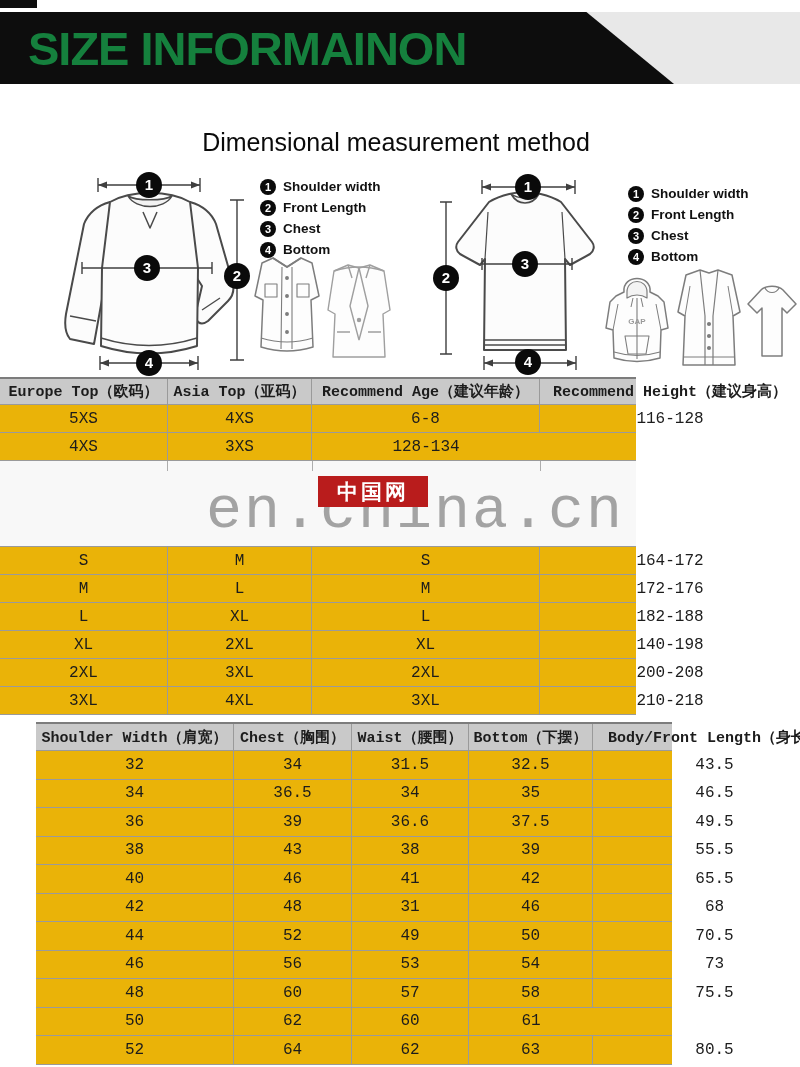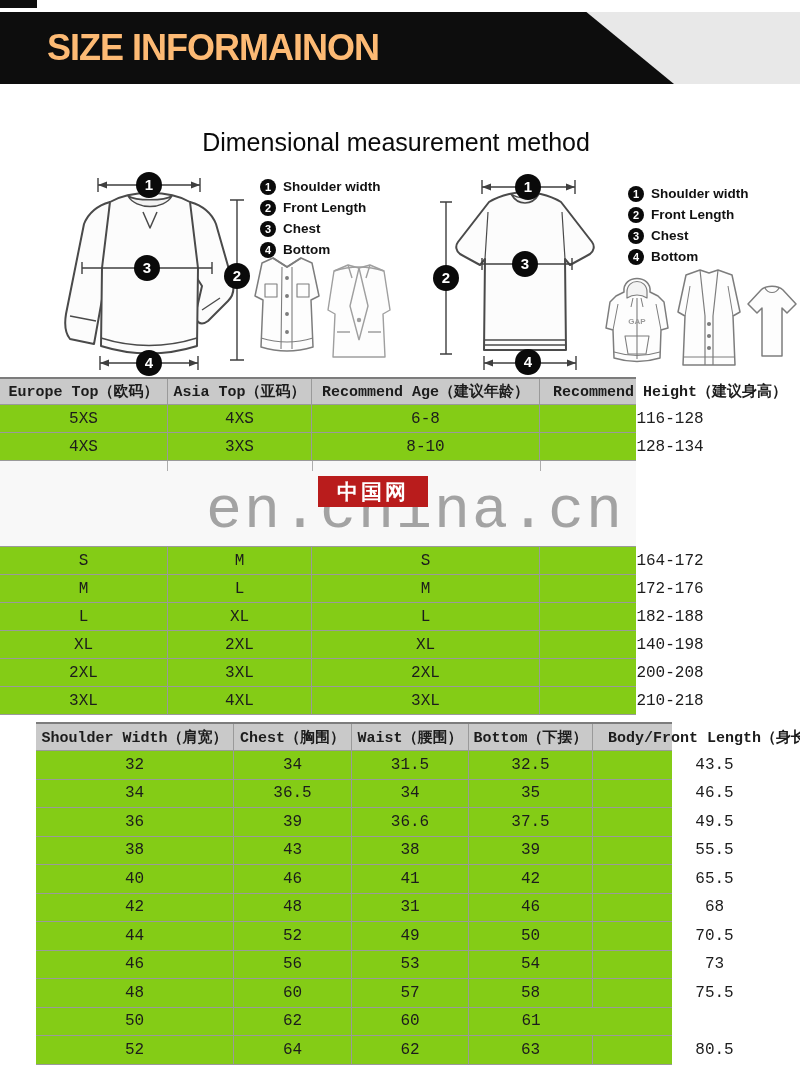--- a/index.html
+++ b/index.html
@@ -5,22 +5,22 @@
   html,body{margin:0;padding:0;background:#fff;}
   .page{position:relative;width:800px;height:1067px;overflow:hidden;background:#ffffff;
         font-family:"Liberation Sans",sans-serif;}
 
   
   .top-strip{position:absolute;left:0;top:0;width:37px;height:8px;background:#0d0d0d;}
   .gray-band{position:absolute;left:0;top:12px;width:800px;height:72px;background:#e8e8e8;}
   .banner{position:absolute;left:0;top:12px;width:674px;height:72px;background:#0d0d0d;
           clip-path:polygon(0 0,87% 0,100% 100%,0 100%);
           display:flex;align-items:center;}
-  .banner-title{color:#fdba74;font-family:"Liberation Sans",sans-serif;font-weight:900;
-                font-size:36px;letter-spacing:-1px;padding-left:47px;white-space:nowrap;}
+  .banner-title{color:#15803d;font-family:"Liberation Sans",sans-serif;font-weight:900;
+                font-size:47px;letter-spacing:-1px;padding-left:28px;white-space:nowrap;}
 
   .method-heading{position:absolute;left:0;top:122px;width:780px;margin:6px;text-align:center;
                   font-family:"Liberation Sans",sans-serif;font-weight:400;font-size:25px;color:#0a0a0a;}
 
   
   .diagram{position:absolute;left:0;top:0;width:800px;height:377px;}
   .dsvg{position:absolute;}
   .badge{position:absolute;width:26px;height:26px;border-radius:50%;background:#0a0a0a;color:#fff;
          font:700 15px/26px "Liberation Sans",sans-serif;text-align:center;transform:translate(-50%,-50%);}
   .legend{position:absolute;display:flex;flex-direction:column;}
@@ -28,21 +28,21 @@
   .legend-right{left:628px;top:183px;}
   .legend-item{display:flex;align-items:center;height:21px;gap:7px;}
   .lbadge{width:16px;height:16px;border-radius:50%;background:#0a0a0a;color:#fff;flex:0 0 16px;
           font:700 11px/16px "Liberation Sans",sans-serif;text-align:center;}
   .llabel{font:700 13.5px "Liberation Sans",sans-serif;color:#111;white-space:nowrap;}
 
   
   .table{position:absolute;left:0;width:636px;}
   .t1{top:377px;}
   .t2{top:722px;margin-left:36px;}
-  .trow{display:grid;border-bottom:1px solid #9a9a9a;background:#84cc16;height:28px;box-sizing:border-box;}
+  .trow{display:grid;border-bottom:1px solid #9a9a9a;background:#eab308;height:28px;box-sizing:border-box;}
   .t1 .trow{grid-template-columns:168px 144px 228px 260px;}
   .t2 .trow{grid-template-columns:198px 118px 117px 124px 243px;height:28.5px;}
   .thead{background:#c9c9c9;border-top:2px solid #7c7c7c;height:28px;}
   .t2 .thead{height:29px;}
   .cell{display:flex;align-items:center;justify-content:center;border-right:1px solid #9a9a9a;
         box-sizing:border-box;font-family:"Liberation Mono","DejaVu Sans Mono",monospace;
         font-size:16px;color:#1c1c1c;white-space:nowrap;overflow:hidden;}
   .cell:last-child{border-right:none;}
   .thead .cell{font-size:15px;font-weight:700;}
 
@@ -217,21 +217,20 @@
     <div>
         <div class="trow">
           <div class="cell">5XS</div>
           <div class="cell">4XS</div>
           <div class="cell">6-8</div>
           <div class="cell">116-128</div>
         </div>
         <div class="trow">
           <div class="cell">4XS</div>
           <div class="cell">3XS</div>
-          <div class="cell">8-10</div>
           <div class="cell">128-134</div>
         </div>
       </div>
     <div class="wm-row">
       <div class="stub" style="left:167px"></div>
       <div class="stub" style="left:312px"></div>
       <div class="stub" style="left:540px"></div>
       <div class="wm-text">en.china.cn</div>
       <div class="wm-logo">
         <span>中国网</span>

